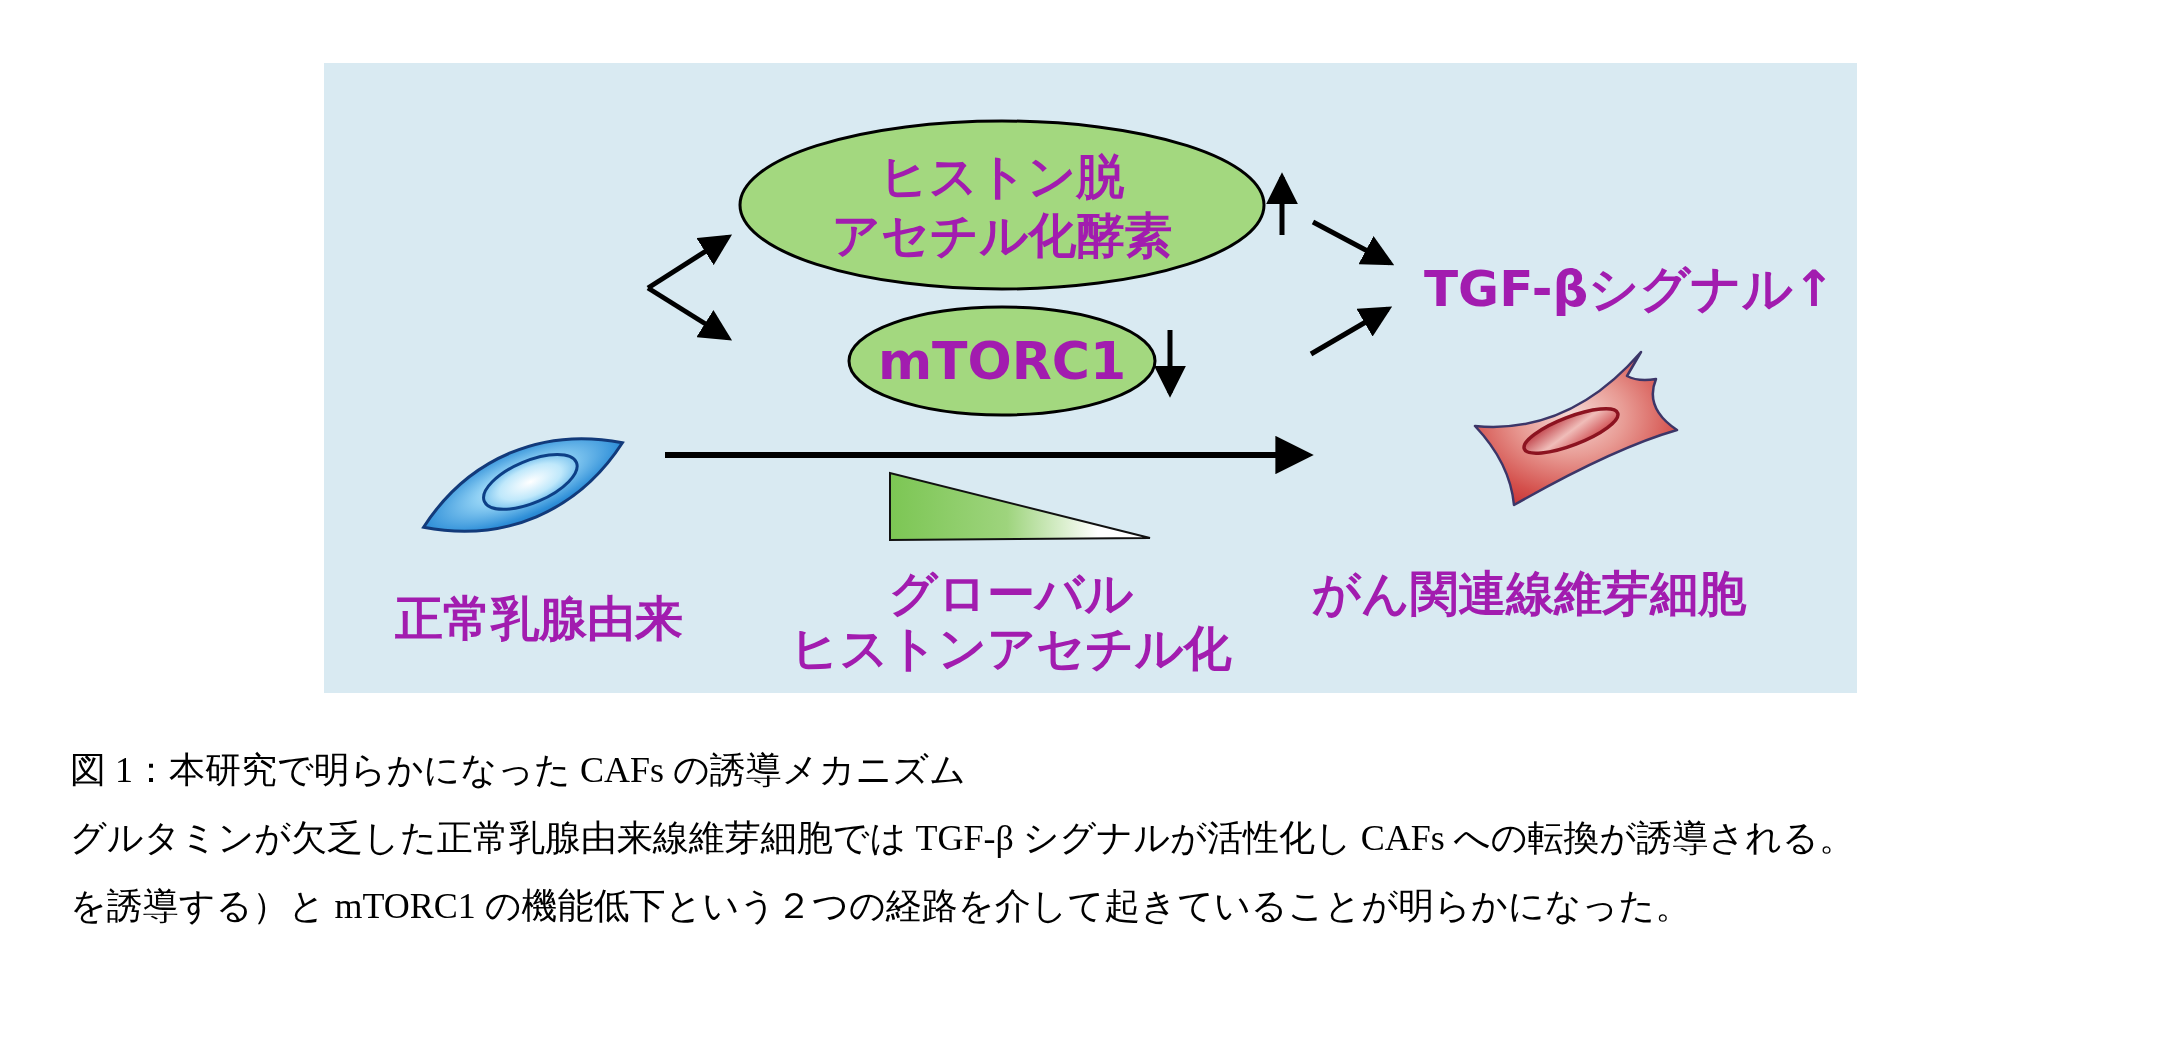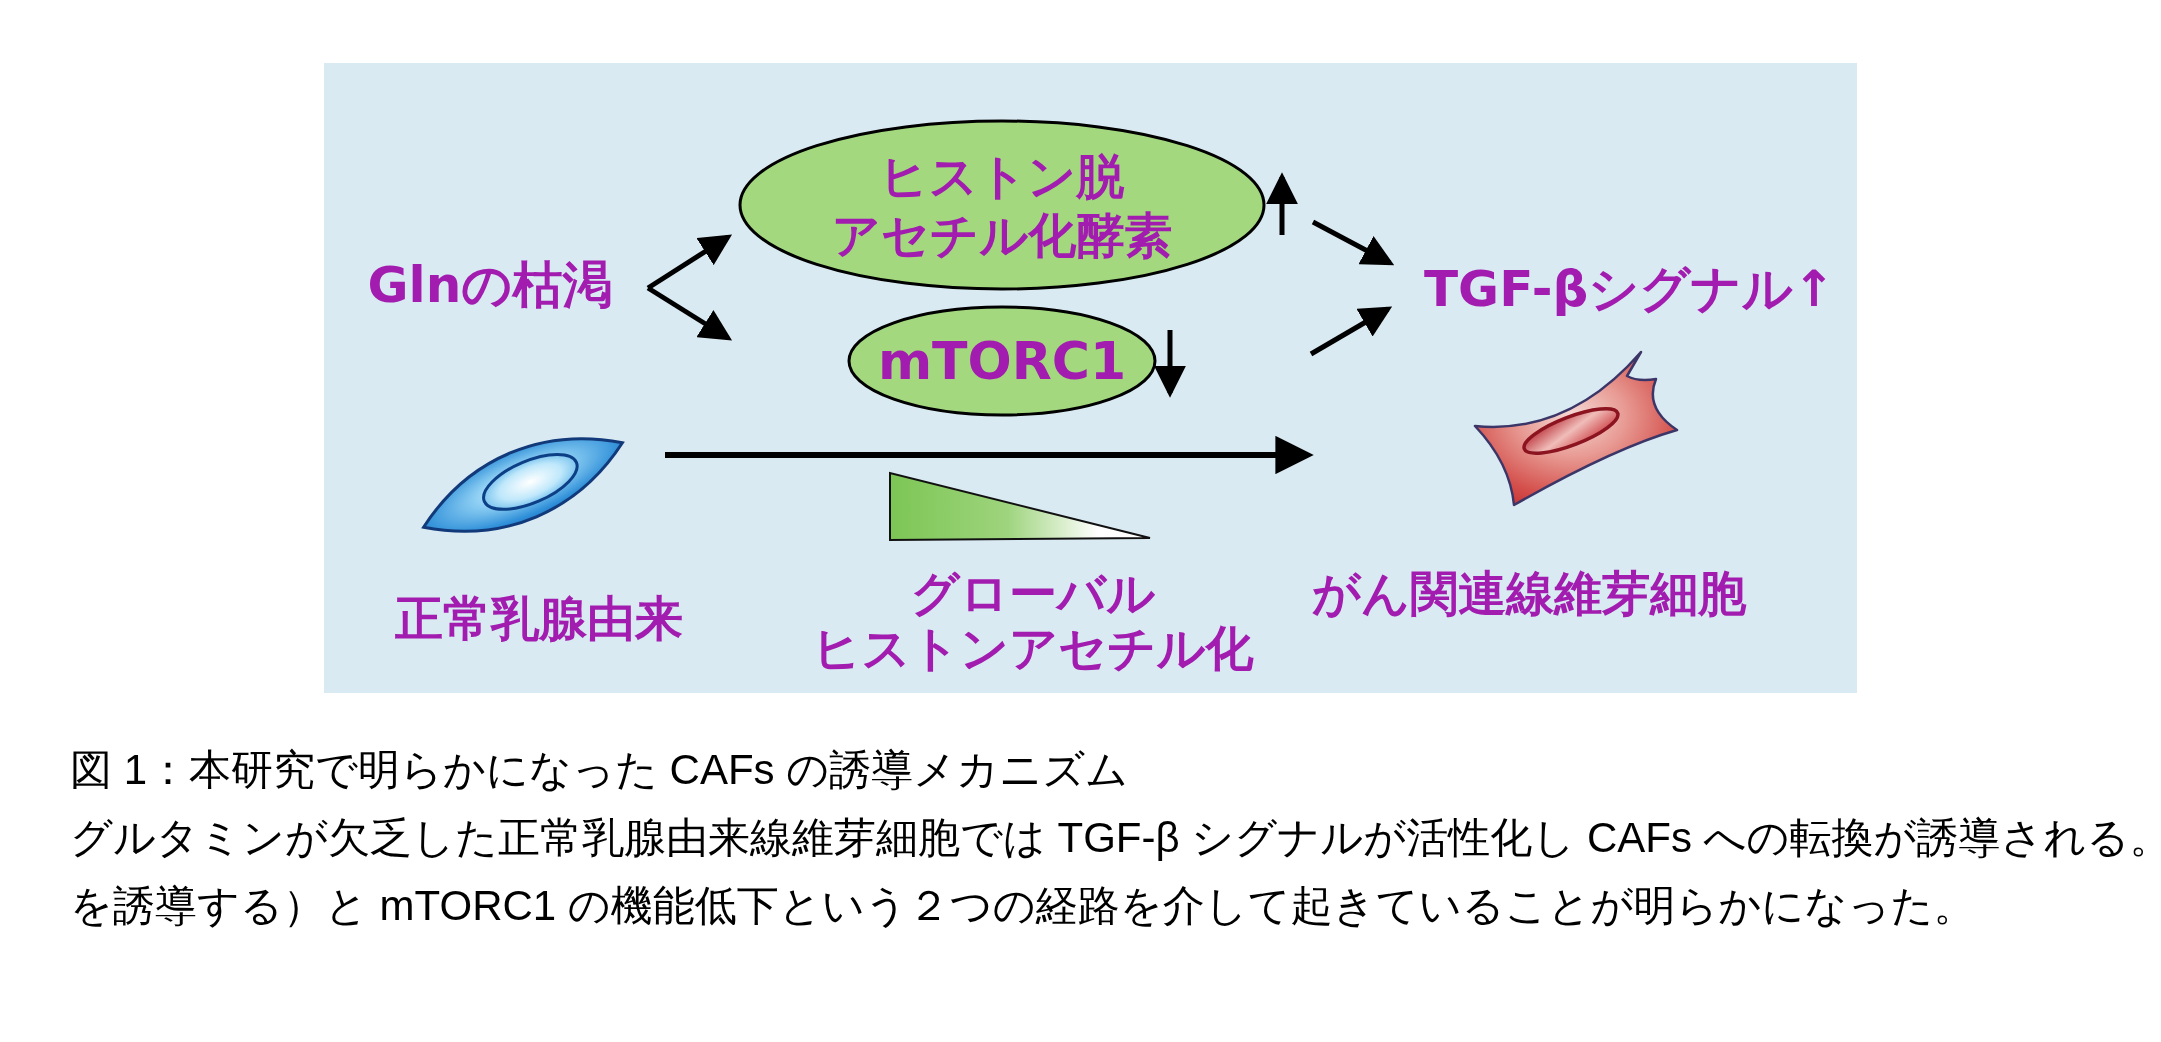--- a/index.html
+++ b/index.html
@@ -7,25 +7,25 @@
         font-family:"Liberation Sans","DejaVu Sans",sans-serif;}
   .figure{position:absolute;left:324px;top:63px;width:1533px;height:630px;background:#d9eaf2;}
   .figure svg{position:absolute;left:0;top:0;width:100%;height:100%;}
   .lbl{position:absolute;font-family:"DejaVu Sans","Liberation Sans",sans-serif;
        font-weight:700;color:#a21caf;white-space:nowrap;text-align:center;}
   #gln-label{left:0px;top:194px;width:332px;font-size:50px;line-height:56px;}
   #hdac-label{left:416px;top:84px;width:524px;font-size:48px;line-height:59px;}
   #mtorc1-label{left:525px;top:270px;width:306px;font-size:52px;line-height:56px;}
   #tgf-label{left:1100px;top:198px;width:440px;font-size:50px;line-height:56px;text-align:left;}
   #normal-label{left:22px;top:480px;width:386px;font-size:48px;line-height:63px;margin-top:44px;}
-  #global-label{left:434px;top:503px;width:550px;font-size:48px;line-height:55px;}
+  #global-label{left:412px;top:503px;width:550px;font-size:48px;line-height:55px;}
   #caf-label{left:964px;top:503px;width:482px;font-size:48px;line-height:55px;}
   .caption{position:absolute;left:70px;top:736px;width:2080px;color:#000;
-           font-family:Liberation Sans, sans-serif;
-           font-size:42px;line-height:68px;}
+           font-family:Liberation Serif, serif;
+           font-size:36px;line-height:68px;}
   .caption div{white-space:nowrap;}
 </style>
 </head>
 <body>
 
 <div id="page">
 
   <div class="figure">
     <svg viewBox="0 0 1533 630">
       <defs>
@@ -88,21 +88,20 @@
                  Q 1245 372 1317 289
                  L 1303 313
                  Q 1314 319 1332 316
                  Q 1320 345 1353 367
                  Q 1290 385 1190 442
                  Q 1186 400 1151 363 Z" fill="url(#redBody)" stroke="#3c3668" stroke-width="2.5" stroke-linejoin="round"></path>
         <ellipse cx="1247" cy="368" rx="50" ry="14" transform="rotate(-21 1247 368)" fill="url(#redNuc)" stroke="#8c1320" stroke-width="3.5"></ellipse>
       </g>
     </svg>
 
-    <div class="lbl" id="gln-label">Glnの枯渇</div>
 
     <div class="lbl" id="hdac-label">
       <div>ヒストン脱</div>
       <div>アセチル化酵素</div>
     </div>
 
     <div class="lbl" id="mtorc1-label">mTORC1</div>
 
     <div class="lbl" id="tgf-label">TGF-βシグナル↑</div>
 

